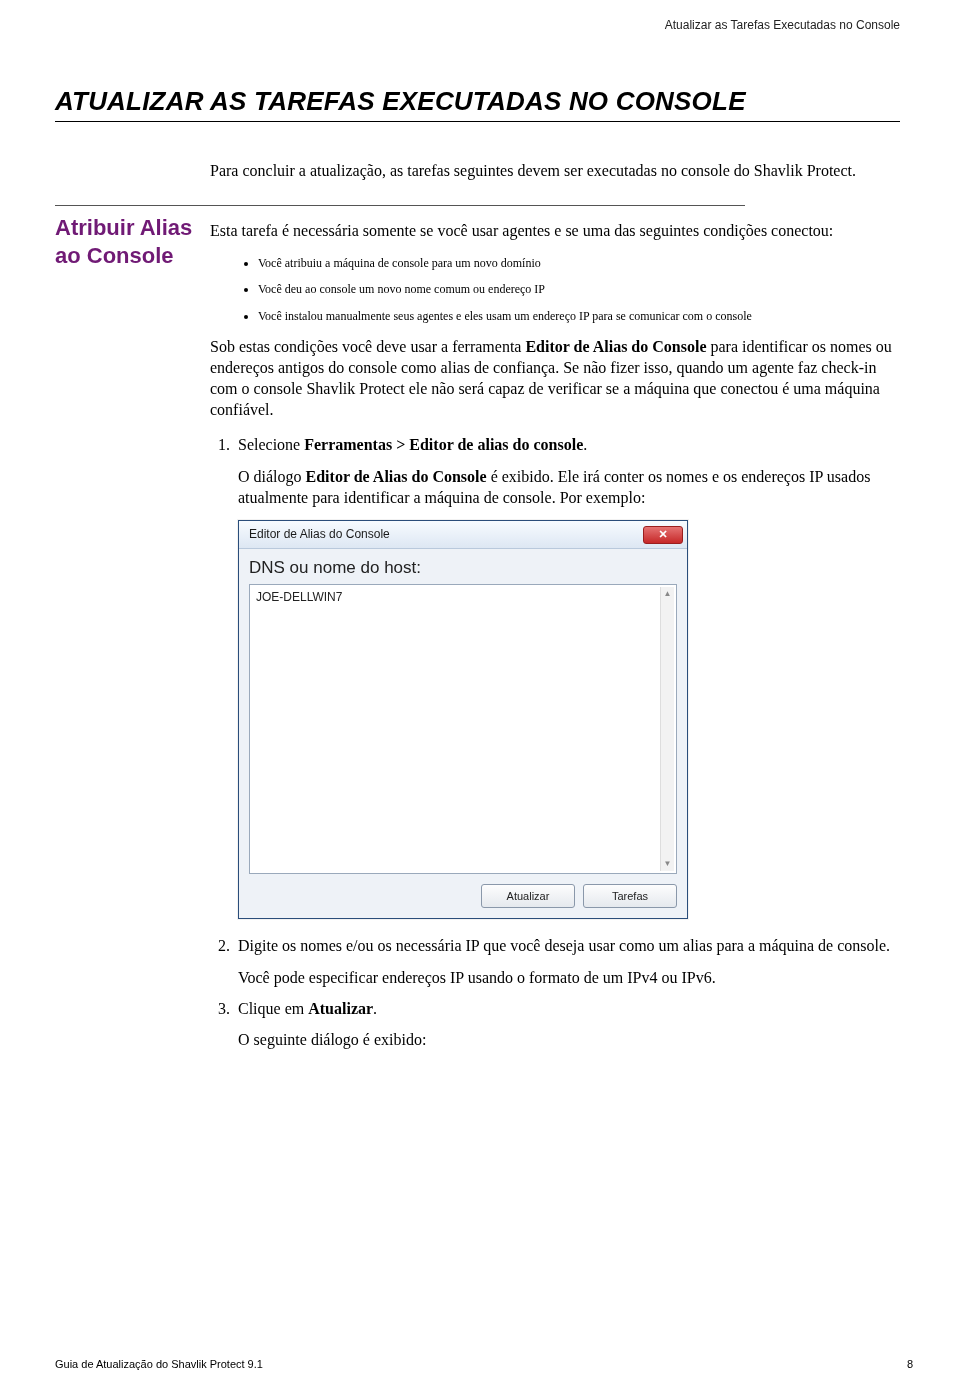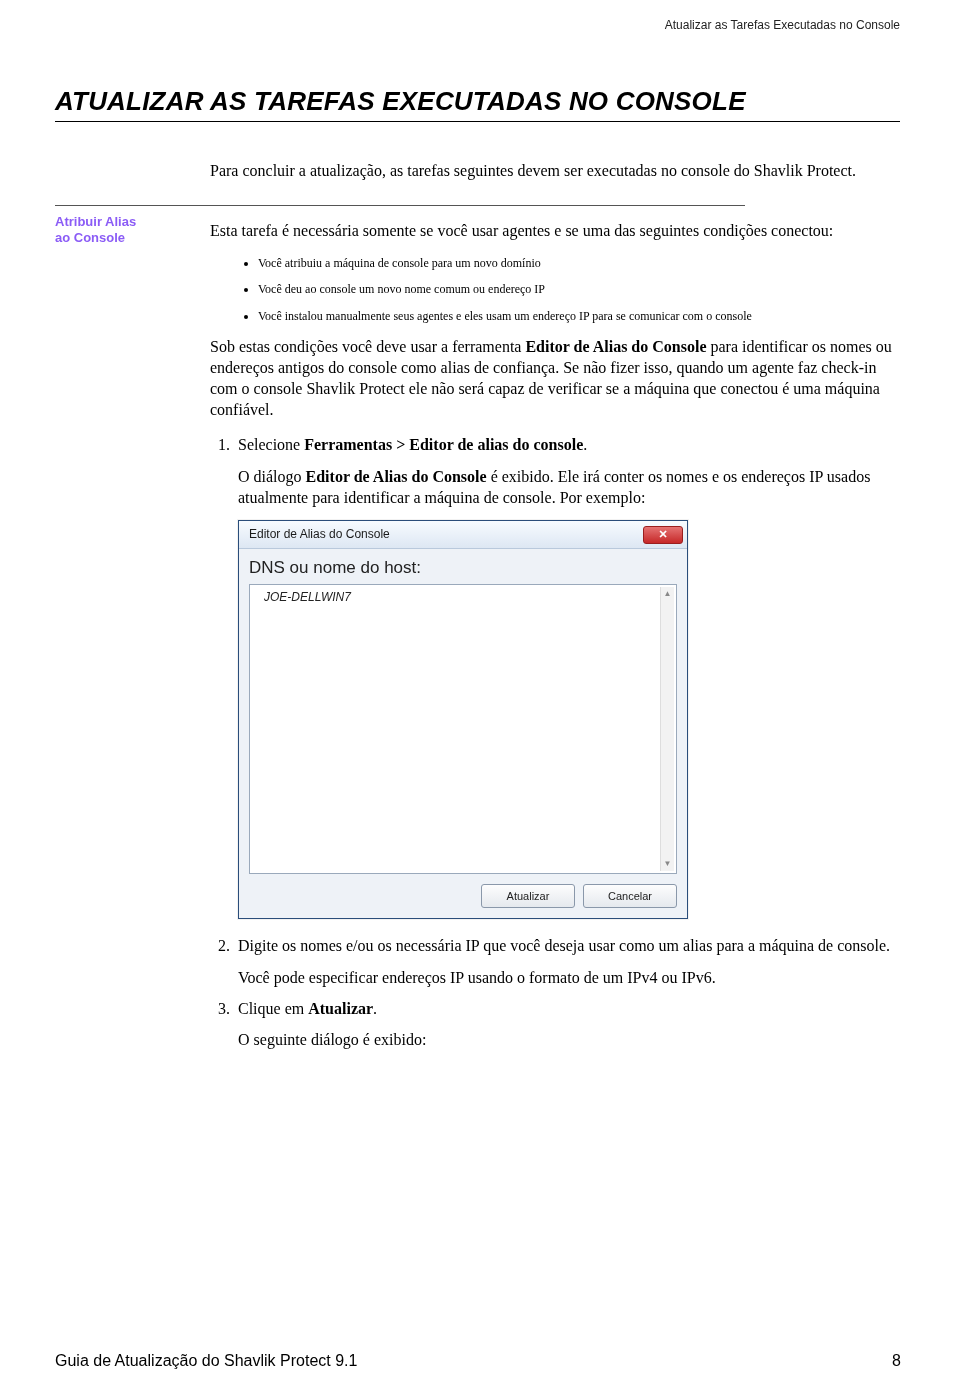--- a/index.html
+++ b/index.html
@@ -43,23 +43,23 @@
     display: flex;
   }
   .sidebar {
     width: 155px;
     flex-shrink: 0;
     padding-top: 54px;
   }
   .sidebar-heading {
     font-family: Arial, Helvetica, sans-serif;
     font-weight: bold;
-    font-size: 13px;
+    font-size: 22px;
     line-height: 1.25;
-    color: #8b5cf6;
+    color: #701a75;
   }
   .sidebar-rule {
     border: none;
     border-top: 1px solid #555;
     margin-top: 18px;
     margin-left: 0;
     width: 690px;
   }
   .main {
     flex: 1;
@@ -144,26 +144,25 @@
   .dlg-label {
     font-size: 17px;
     margin-bottom: 4px;
     color: #222;
   }
   .dlg-textarea {
     width: 100%;
     height: 290px;
     background: #fff;
     border: 1px solid #9aa9bb;
-    padding: 4px 14px;
+    padding: 4px 6px;
     font-family: "Segoe UI", Tahoma, sans-serif;
     font-size: 12px;
     color: #222;
     position: relative;
-    font-style: italic;
   }
   .dlg-textarea-scroll {
     position: absolute;
     right: 2px;
     top: 2px;
     width: 14px;
     bottom: 2px;
     background: #f2f2f2;
     border-left: 1px solid #ddd;
   }
@@ -194,25 +193,25 @@
     font-size: 11px;
     color: #222;
     display: flex;
     align-items: center;
     justify-content: center;
   }
   .footer {
     position: absolute;
     bottom: 20px;
     left: 55px;
-    right: 59px;
+    right: 47px;
     display: flex;
     justify-content: space-between;
     font-family: Arial, Helvetica, sans-serif;
-    font-size: 16px;
+    font-size: 11px;
   }
 </style>
 </head>
 <body>
 
 <div class="header-right">Atualizar as Tarefas Executadas no Console</div>
 
 <div class="page-title">
   <h1>ATUALIZAR AS TAREFAS EXECUTADAS NO CONSOLE</h1>
 </div>
@@ -262,21 +261,21 @@
               <div class="dlg-label">DNS ou nome do host:</div>
               <div class="dlg-textarea">
                 <span>JOE-DELLWIN7</span>
                 <div class="dlg-textarea-scroll">
                   <div class="dlg-arrow up">▲</div>
                   <div class="dlg-arrow down">▼</div>
                 </div>
               </div>
               <div class="dlg-buttons">
                 <div class="dlg-btn">Atualizar</div>
-                <div class="dlg-btn">Cancelar</div>
+                <div class="dlg-btn">Tarefas</div>
               </div>
             </div>
           </div>
         </div>
       </li>
 
       <li>
         <span>Digite os nomes e/ou os necessária IP que você deseja usar como um alias para a máquina de console.</span>
         <p class="para sub">Você pode especificar endereços IP usando o formato de um IPv4 ou IPv6.</p>
       </li>

